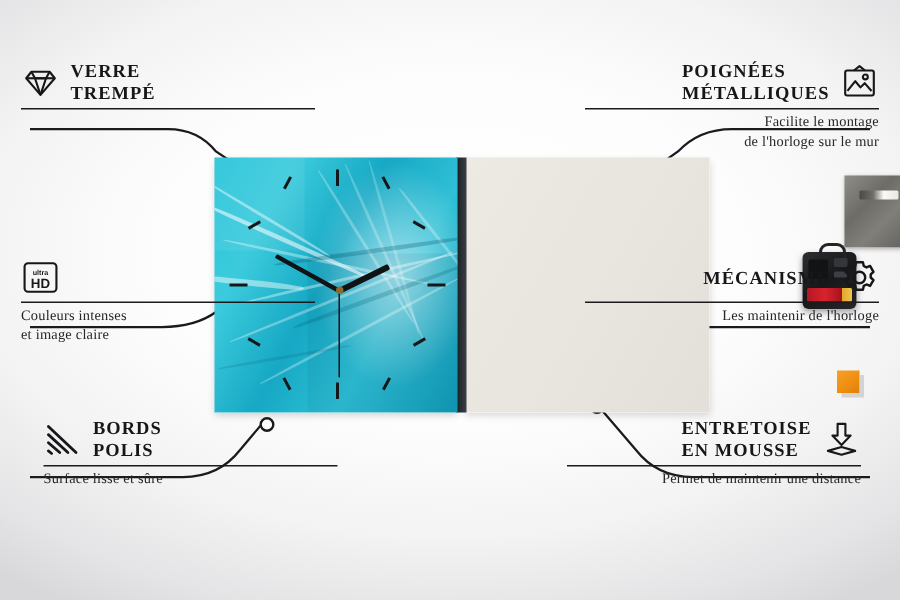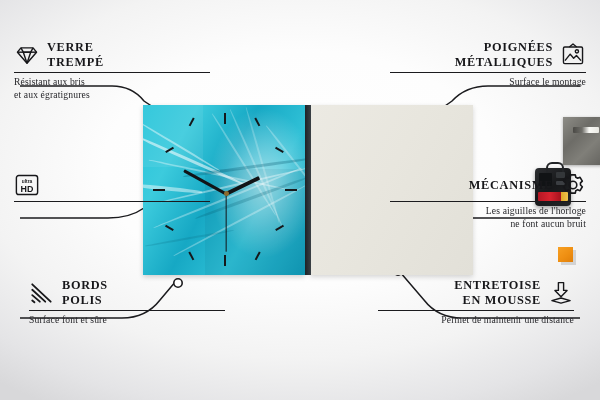--- a/index.html
+++ b/index.html
@@ -16,21 +16,21 @@
   
   .feat{position:absolute;width:196px;}
   .feat .head{display:flex;align-items:center;gap:7px;}
   .feat.right .head{flex-direction:row-reverse;}
   .ttl{
     font-family:"Liberation Serif",serif;
     font-weight:700;font-size:12.3px;line-height:1.18;
     letter-spacing:.7px;color:#17171a;text-transform:uppercase;
   }
   .feat.left .ttl{text-align:left;}
-  .feat.right .ttl{text-align:right;}
+  .feat.right .ttl{text-align:left;}
   .rule{height:1.4px;background:#1b1b1e;margin:3px 0 3px 0;width:100%;}
   .sub{
     font-family:"Liberation Serif",serif;
     font-size:9.6px;line-height:1.32;color:#27272b;letter-spacing:.15px;
   }
   .feat.right .sub{text-align:right;}
   .ico{width:26px;height:26px;flex:0 0 26px;display:block;}
   
   #f-verre{left:14px;top:40px;}
   #f-impression{left:14px;top:172px;}
@@ -187,95 +187,95 @@
           <path d="M17.6 5.4 L15.4 9.4 L12 19.6"></path>
             <path d="M8.6 9.4 H15.4"></path>
         </g>
       </svg>
       <div class="ttl">
         <div>VERRE</div>
         <div>TREMPÉ</div>
       </div>
     </div>
     <div class="rule"></div>
-    <div class="sub">
-      <div>Résistant aux bris</div>
-      <div>et aux égratignures</div>
-    </div>
   </div>
 
   <div class="feat left" id="f-impression">
     <div class="head">
       <svg class="ico" viewBox="0 0 24 24">
         <rect x="2.2" y="3.2" width="19.6" height="17.6" rx="2.2" fill="none" stroke="#17171a" stroke-width="1.3"></rect>
         <text x="12" y="10.4" text-anchor="middle" font-family="Liberation Sans, sans-serif" font-size="4.4" font-weight="700" fill="#17171a">ultra</text>
         <text x="12" y="18.2" text-anchor="middle" font-family="Liberation Sans, sans-serif" font-size="8.2" font-weight="700" fill="#17171a">HD</text>
       </svg>
     </div>
     <div class="rule"></div>
+    <div class="sub">
+      <div>Couleurs intenses</div>
+      <div>et image claire</div>
+    </div>
   </div>
 
   <div class="feat left" id="f-bords">
     <div class="head">
       <svg class="ico" viewBox="0 0 24 24">
         <g stroke="#17171a" stroke-width="1.7" stroke-linecap="round">
           <line x1="3" y1="4" x2="20" y2="20"></line>
           <line x1="3" y1="9" x2="15" y2="20"></line>
           <line x1="3" y1="14" x2="10" y2="20"></line>
           <line x1="3" y1="19" x2="5" y2="20.6"></line>
         </g>
       </svg>
       <div class="ttl">
         <div>BORDS</div>
         <div>POLIS</div>
       </div>
     </div>
     <div class="rule"></div>
     <div class="sub">
-      <div>Surface font et sûre</div>
+      <div>Surface lisse et sûre</div>
     </div>
   </div>
 
   <div class="feat right" id="f-poignees">
     <div class="head">
       <svg class="ico" viewBox="0 0 24 24">
         <g fill="none" stroke="#17171a" stroke-width="1.3" stroke-linejoin="round">
           <path d="M8.6 4.6 L12 1.9 L15.4 4.6"></path>
           <rect x="3.2" y="4.6" width="17.6" height="15.4" rx="1.2"></rect>
           <path d="M4.6 17.2 L9.4 11.2 L12.6 15 L15.2 12.4 L19.4 17.2"></path>
           <circle cx="15.6" cy="8.6" r="1.5"></circle>
         </g>
       </svg>
       <div class="ttl">
         <div>POIGNÉES</div>
         <div>MÉTALLIQUES</div>
       </div>
     </div>
     <div class="rule"></div>
     <div class="sub">
-      <div>Surface le montage</div>
+      <div>Facilite le montage</div>
+      <div>de l'horloge sur le mur</div>
     </div>
   </div>
 
   <div class="feat right" id="f-mecanisme">
     <div class="head">
       <svg class="ico" viewBox="0 0 24 24">
         <g fill="none" stroke="#17171a" stroke-width="1.5" stroke-linejoin="round">
           <path d="M9.9 2.6 h4.2 l.5 2.3 1.7 .9 2.2-.9 2.1 3.6 -1.7 1.6 0 1.9 1.7 1.6 -2.1 3.6 -2.2-.9 -1.7 .9 -.5 2.3 h-4.2 l-.5-2.3 -1.7-.9 -2.2 .9 -2.1-3.6 1.7-1.6 0-1.9 -1.7-1.6 2.1-3.6 2.2 .9 1.7-.9 Z"></path>
           <circle cx="12" cy="12" r="3.5"></circle>
         </g>
       </svg>
       <div class="ttl">
         <div>MÉCANISME</div>
       </div>
     </div>
     <div class="rule"></div>
     <div class="sub">
-      <div>Les aiguilles de l'horloge</div>
-      <div>ne font aucun bruit</div>
+      <div>Les maintenir de l'horloge</div>
     </div>
   </div>
 
   <div class="feat right" id="f-entretoise">
     <div class="head">
       <svg class="ico" viewBox="0 0 24 24">
         <g fill="none" stroke="#17171a" stroke-width="1.3" stroke-linejoin="round">
           <path d="M9.6 2.4 h4.8 v7.2 h3.2 L12 15.4 L6.4 9.6 h3.2 Z"></path>
           <path d="M12 16.6 L20.4 19 L12 21.4 L3.6 19 Z"></path>
         </g>

